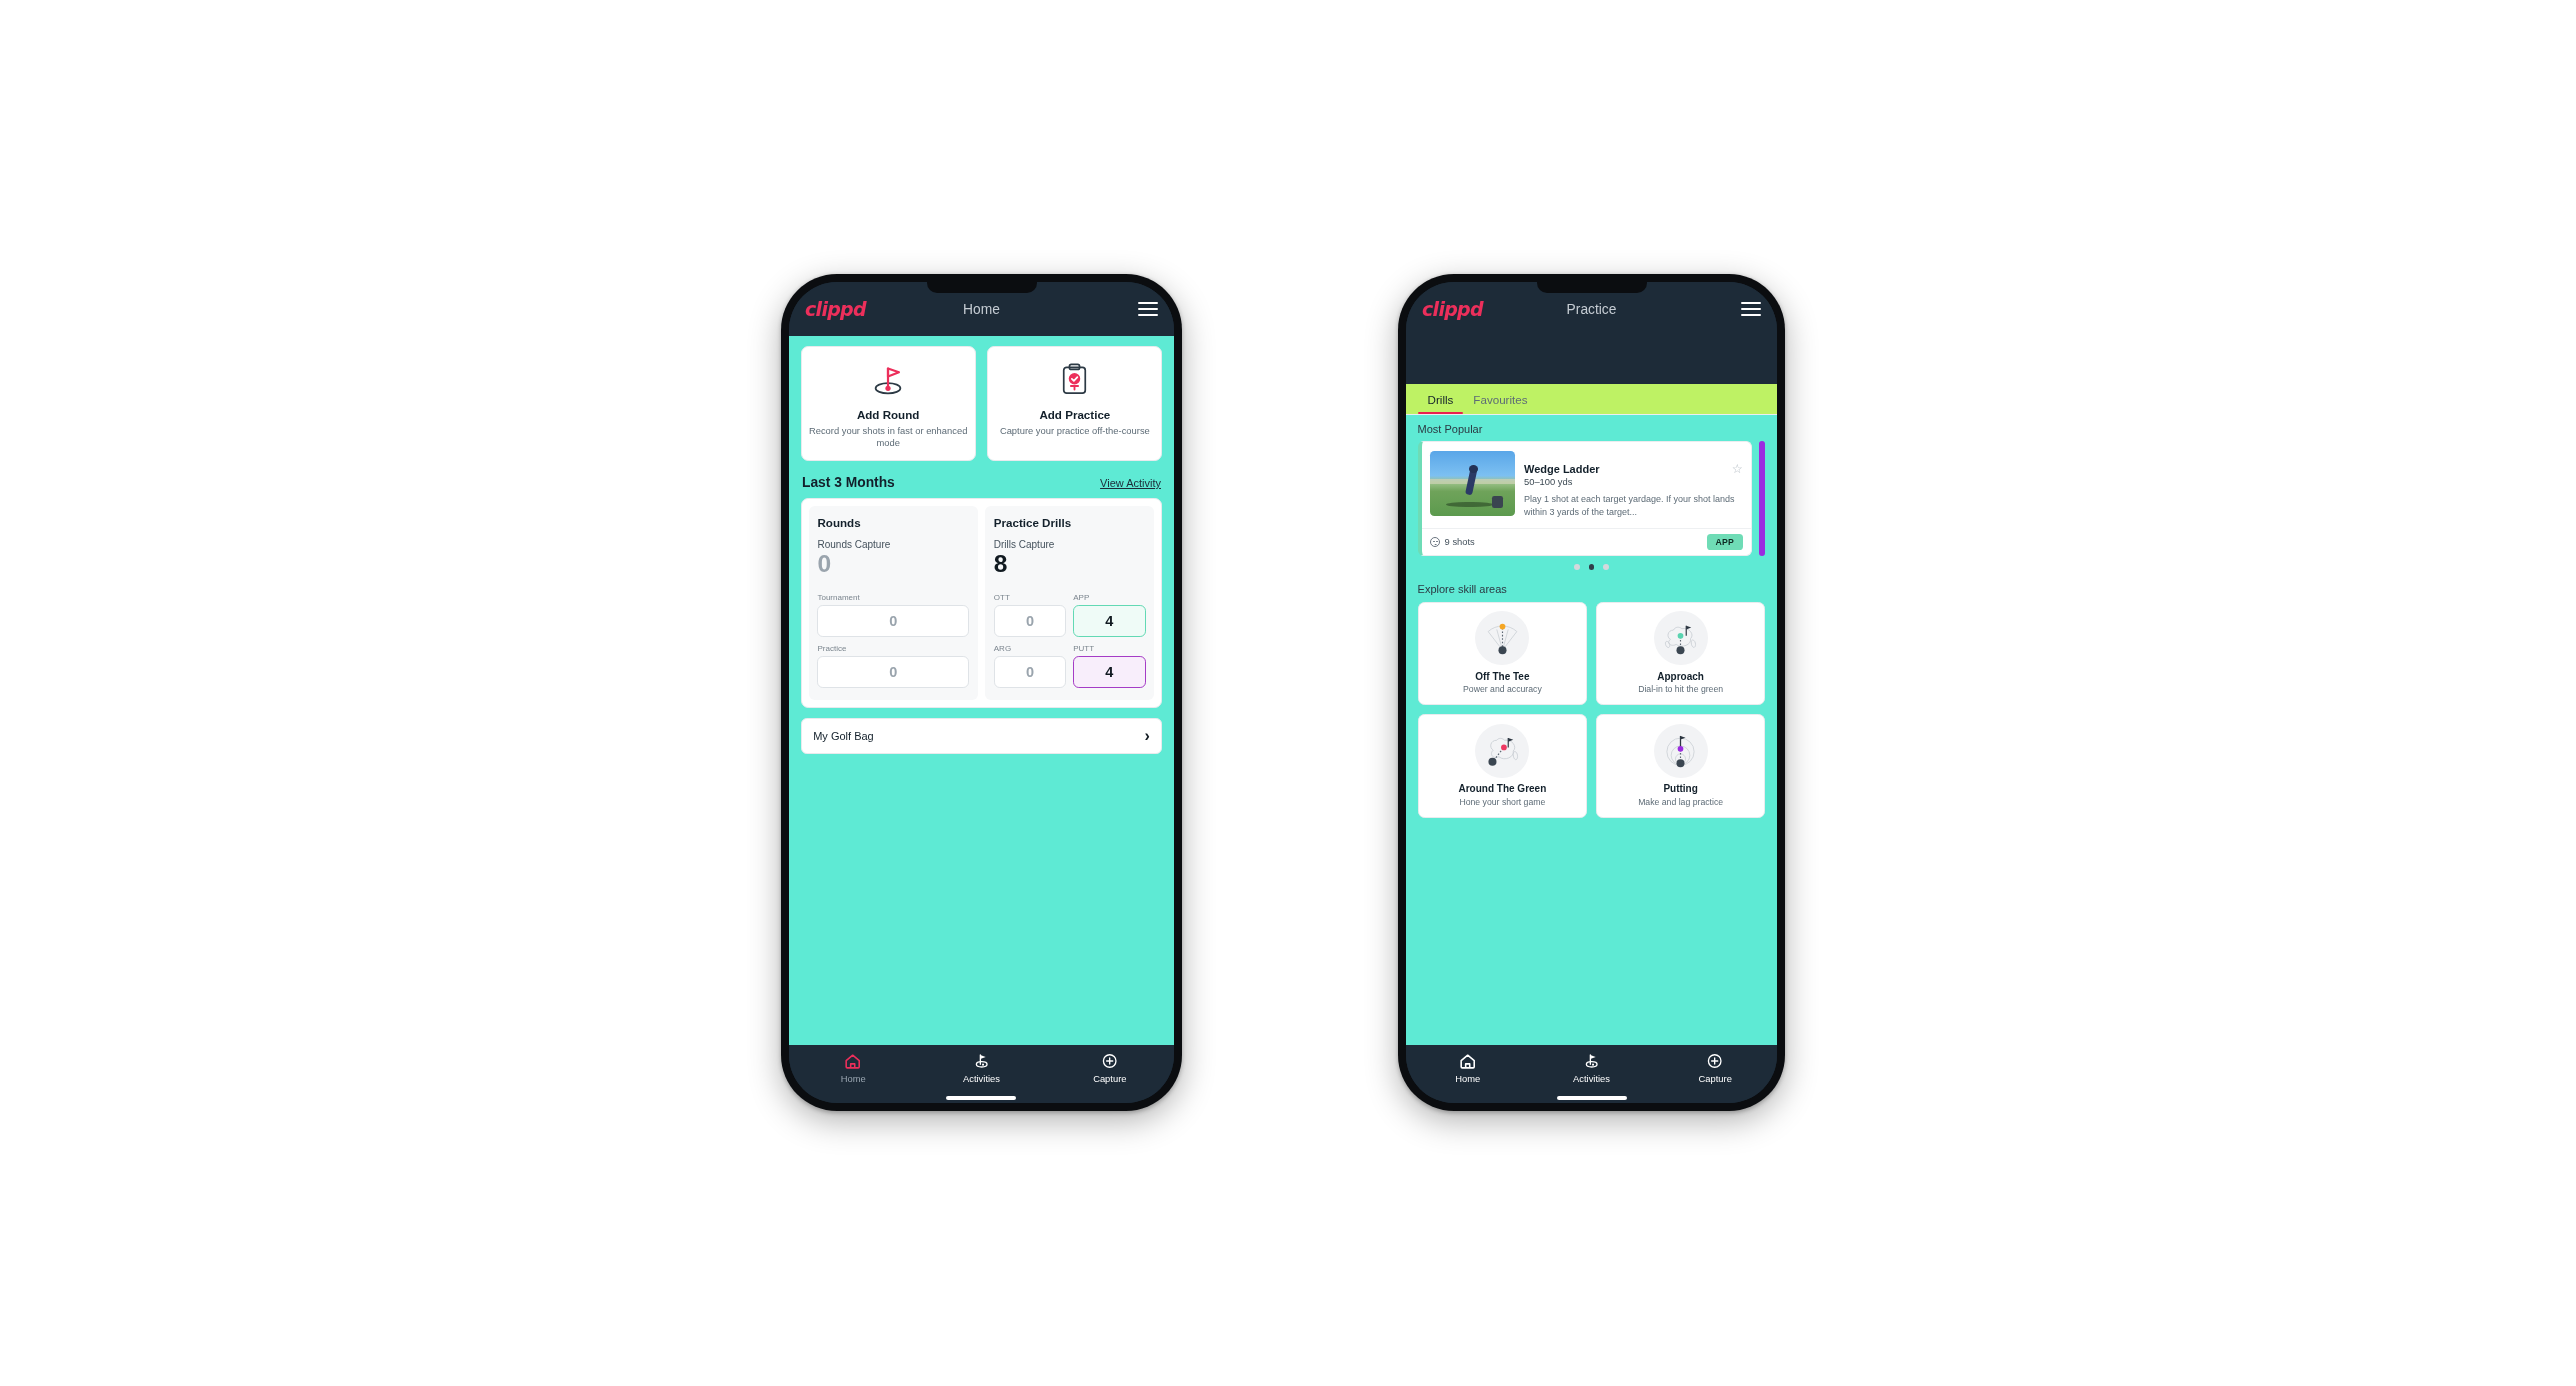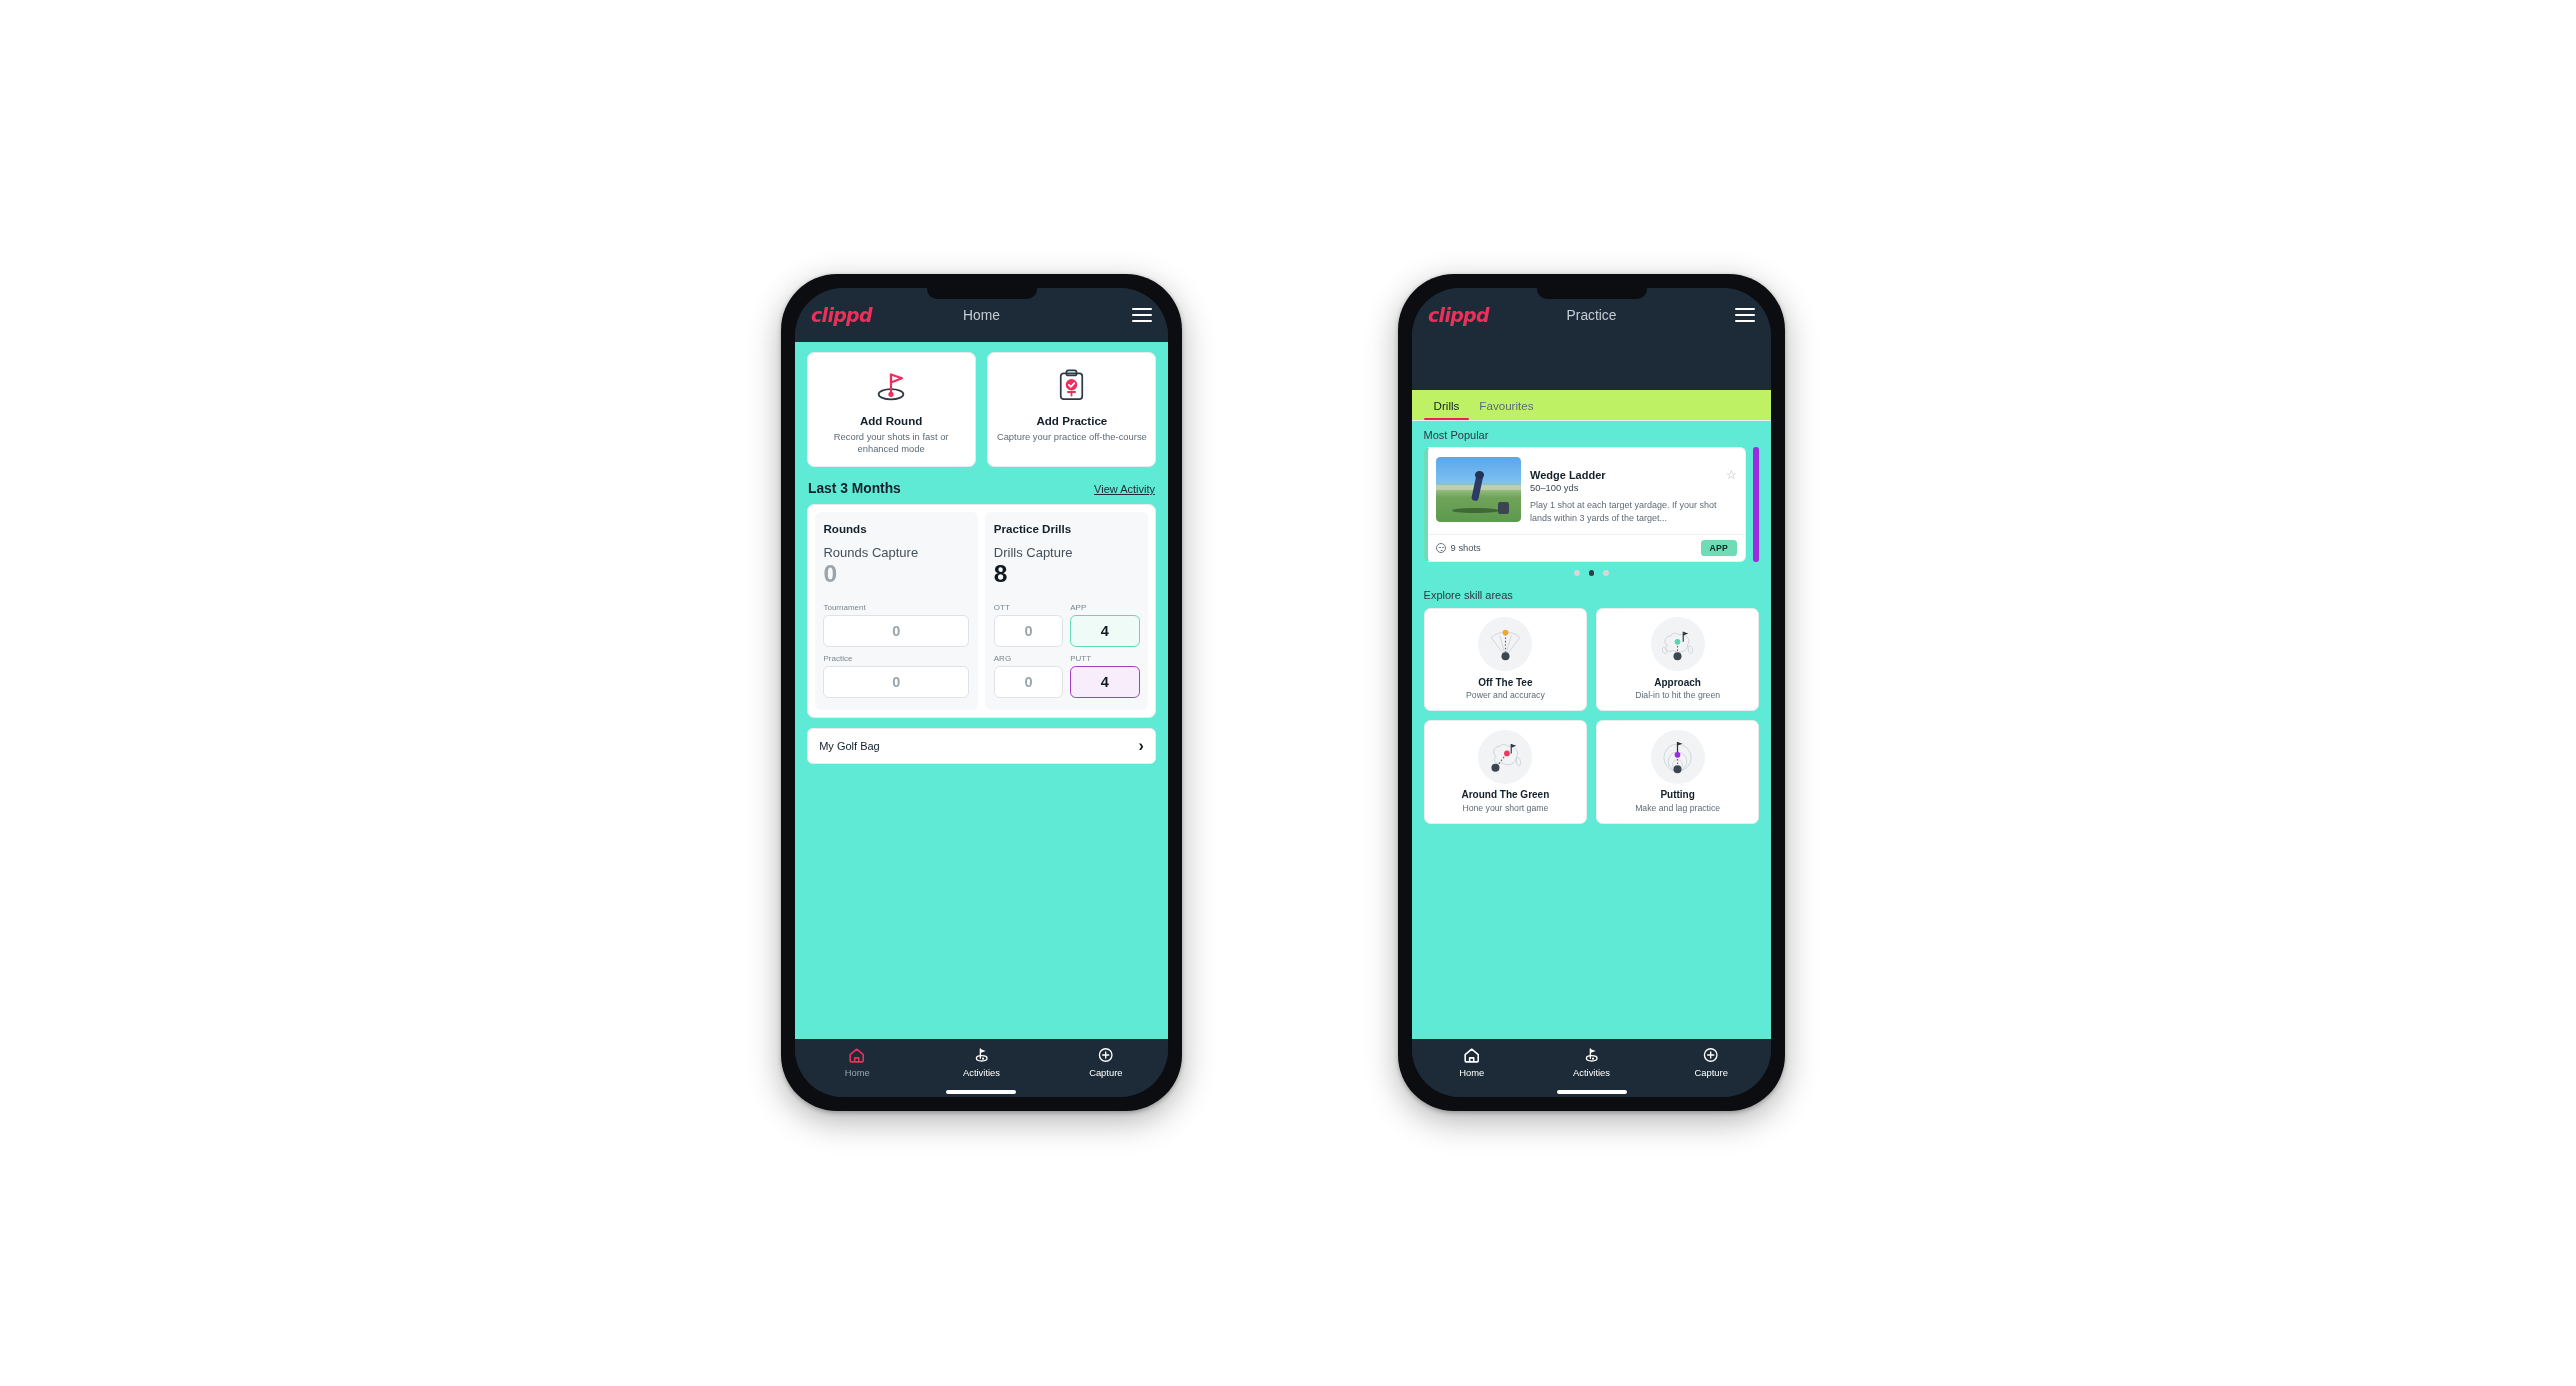--- a/index.html
+++ b/index.html
@@ -9,21 +9,21 @@
     font-family: "Liberation Sans", sans-serif;
     overflow: hidden;
   }
   .stage { position: relative; width: 2576px; height: 1386px; }
 
   
   .phone {
     position: absolute;
     background: #0b0d10;
     border-radius: 56px;
-    padding: 14px;
+    padding: 8px;
     box-shadow: 0 10px 33px rgba(0,0,0,.30), 0 1.4px 4.3px rgba(0,0,0,.25);
   }
   .phone-inner {
     position: relative;
     width: 100%; height: 100%;
     background: #1d2b38;
     border-radius: 48px;
     overflow: hidden;
     display: flex; flex-direction: column;
   }
@@ -78,21 +78,21 @@
   }
   .section-title { font-size: 13.8px; font-weight: 700; color: #13202b; }
   .link { font-size: 11px; color: #1d2b38; text-decoration: underline; cursor: pointer; }
 
   .stats-card {
     margin: 0 11.6px; background: #fff; border: 0.7px solid #e8eaed;
     border-radius: 7.2px; padding: 7.2px; display: flex; gap: 7.2px;
   }
   .stats-col { flex: 1; background: #f7f8f9; border-radius: 5.8px; padding: 10px 8.7px 11.6px 8.7px; }
   .stats-head { font-size: 11.6px; font-weight: 700; color: #13202b; }
-  .stats-label { font-size: 13px; color: #44515c; margin-top: 10px; }
+  .stats-label { font-size: 10px; color: #44515c; margin-top: 10px; }
   .stats-big { font-size: 24.6px; font-weight: 700; line-height: 1.05; margin-top: 1.4px; }
   .big-zero { color: #9aa4ad; }
   .big-dark { color: #111a21; }
 
   .minilabel { font-size: 8px; color: #7b858e; margin-bottom: 2.9px; }
   .tilebox {
     height: 32px; border: 0.7px solid #dfe3e7; border-radius: 5.8px; background: #fff;
     display: flex; align-items: center; justify-content: center;
     font-size: 14.5px; font-weight: 700; color: #9aa4ad;
   }

